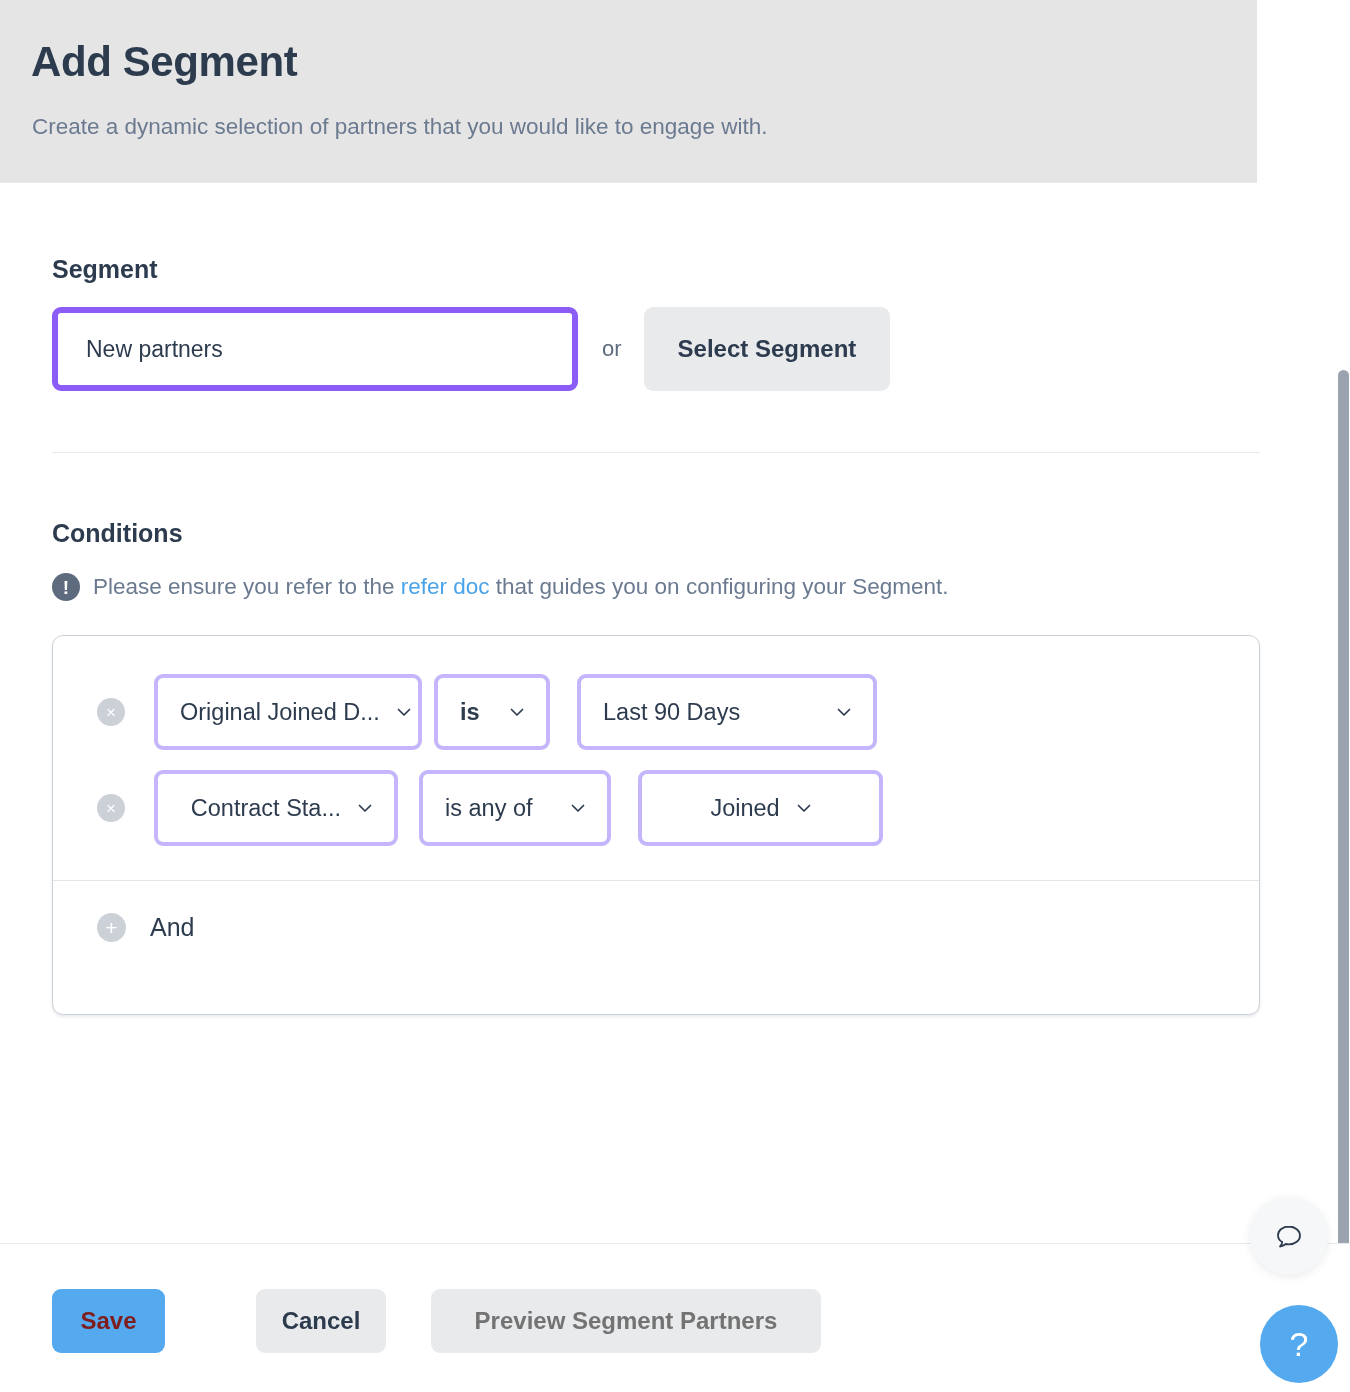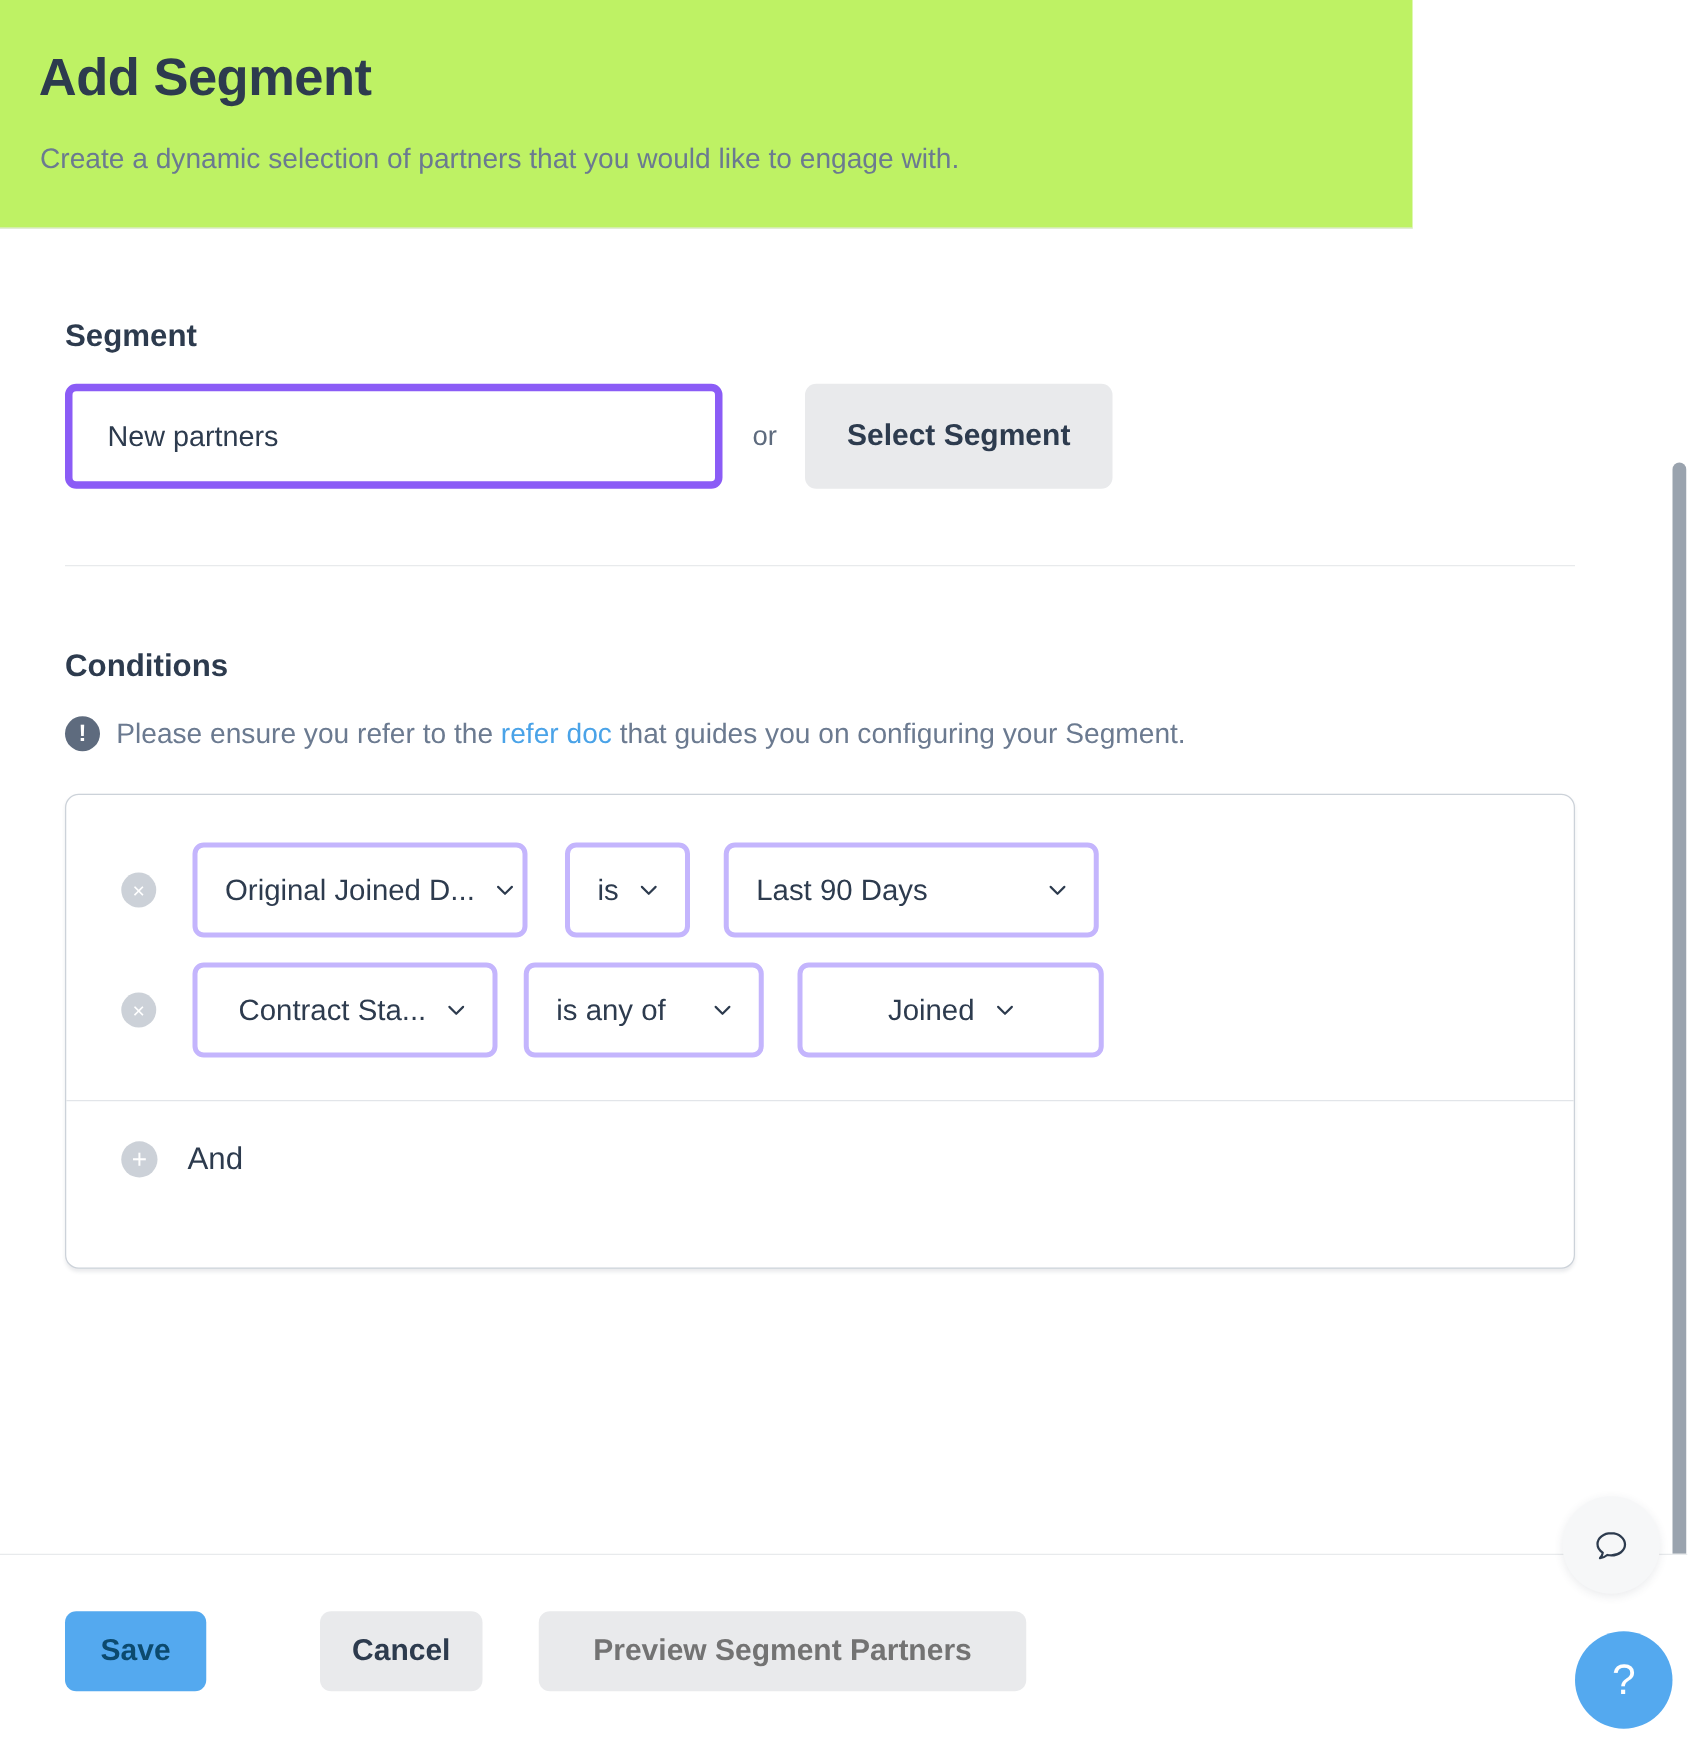--- a/index.html
+++ b/index.html
@@ -16,23 +16,23 @@
     position: relative;
     width: 1350px;
     height: 1392px;
     background: #ffffff;
   }
 
   
   .header {
     position: absolute;
     left: 0; top: 0;
-    width: 1130px;
+    width: 1257px;
     height: 183px;
-    background: #bef264;
+    background: #e5e5e5;
     border-bottom: 1px solid #e8eaec;
   }
   .page-title {
     position: absolute;
     left: 31px; top: 38px;
     font-size: 42px;
     font-weight: bold;
     color: #2d3b4e;
     letter-spacing: -0.4px;
     line-height: 1.15;
@@ -218,21 +218,21 @@
   .dd .dd-label { margin-right: 14px; }
   .chev {
     width: 20px; height: 20px;
     flex-shrink: 0;
     display: block;
   }
   .chev svg { display: block; }
 
   
   .r1 .dd-field { width: 268px; margin-left: 29px; }
-  .r1 .dd-op    { width: 100px; margin-left: 30px; }
+  .r1 .dd-op    { width: 116px; margin-left: 12px; font-weight: bold; }
   .r1 .dd-val   { width: 300px; margin-left: 27px; }
 
   
   .r2 .dd-field { width: 244px; margin-left: 29px; justify-content: flex-end; }
   .r2 .dd-op    { width: 192px; margin-left: 21px; }
   .r2 .dd-val   { width: 245px; margin-left: 27px; justify-content: center; }
 
   .card-inner-divider {
     height: 1px;
     background: #e2e5e9;
@@ -292,21 +292,21 @@
     font-size: 24px;
     font-weight: bold;
     cursor: pointer;
     display: flex;
     align-items: center;
     justify-content: center;
   }
   .btn-save {
     width: 113px;
     background: #54a9ef;
-    color: #0c4a6e;
+    color: #7f1d1d;
   }
   .btn-cancel {
     width: 130px;
     background: #e9eaec;
     color: #2d3b4e;
     margin-left: 91px;
   }
   .btn-preview {
     width: 390px;
     background: #e9eaec;

